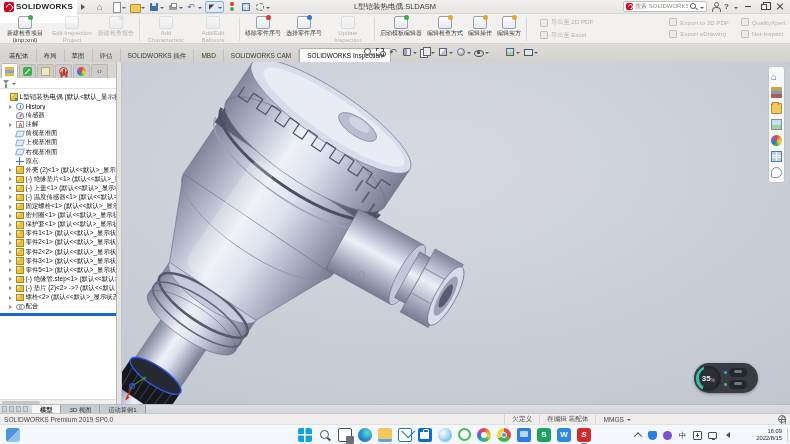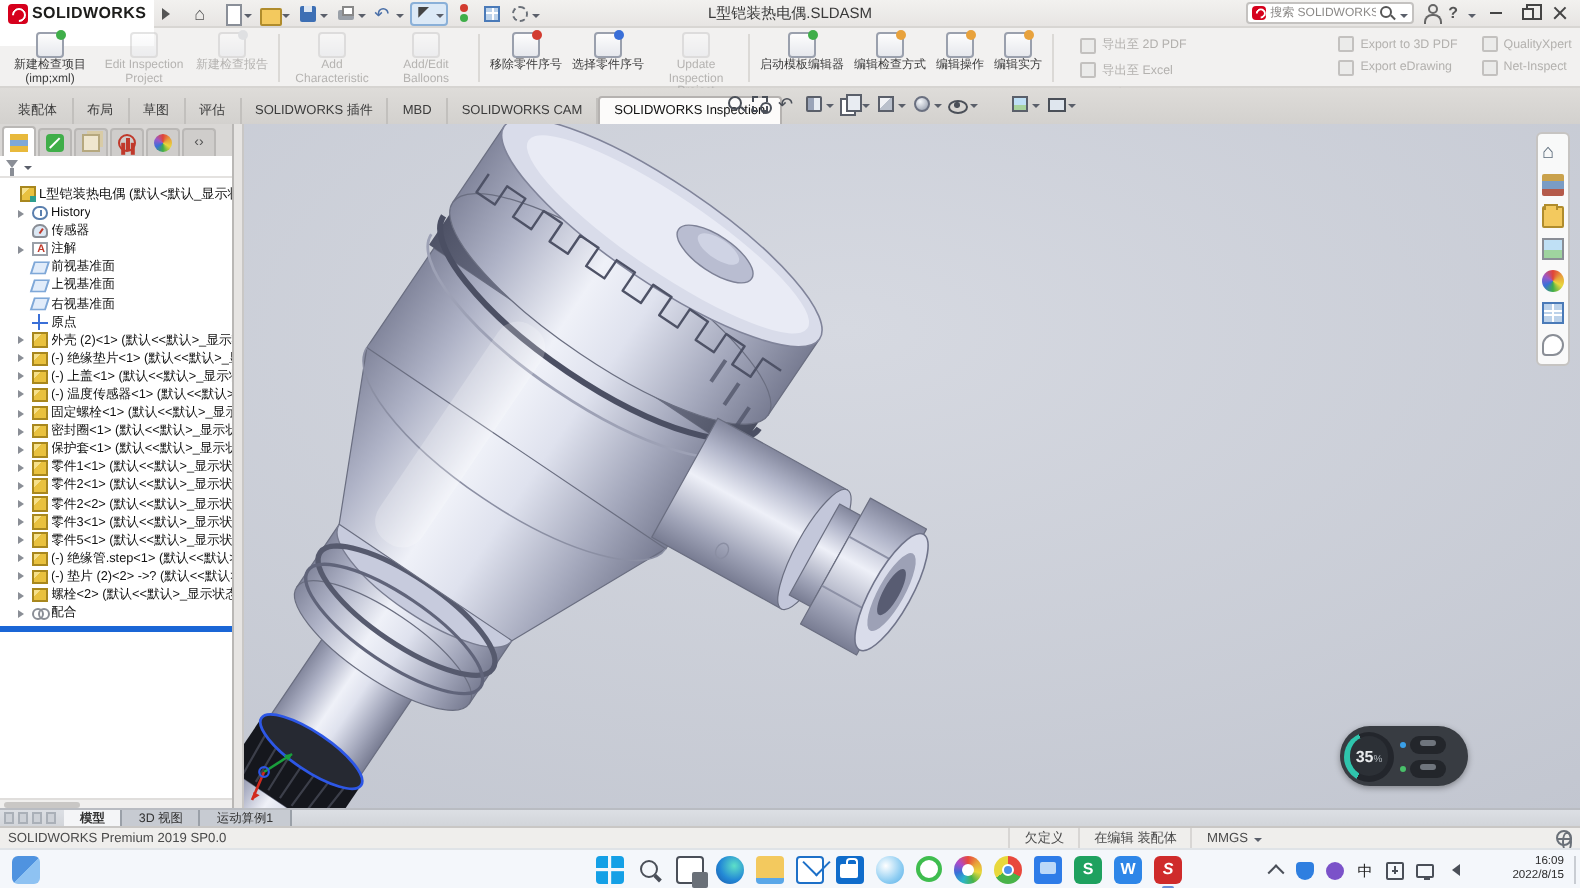--- a/index.html
+++ b/index.html
@@ -150,21 +150,21 @@
   .taskpane{position:absolute;top:4px;right:5px;width:17px;background:rgba(251,251,251,.95);border:1px solid #c6c4c2;border-radius:3px;display:flex;flex-direction:column;align-items:center;gap:5px;padding:4px 0}
   .tp-ic{width:11px;height:11px;position:relative}
   [data-icon="solidworks-resources"]::before{content:'⌂';font-size:10px;color:#5a6a7a;line-height:11px}
   [data-icon="design-library"]{background:linear-gradient(#caa24c 33%,#7a9cc4 33% 66%,#b45a4a 66%);border-radius:1px}
   [data-icon="file-explorer"]{background:#f3c95e;border:1px solid #b08c2c;border-radius:1px}
   [data-icon="file-explorer"]::before{content:'';position:absolute;left:0;top:-2px;width:5px;height:2px;background:#f3c95e;border:1px solid #b08c2c;border-bottom:none}
   [data-icon="view-palette"]{background:linear-gradient(#bfe0f5 55%,#9fd49f 55%);border:1px solid #8a8e96}
   [data-icon="appearances-scenes"]{border-radius:50%;background:conic-gradient(#e04438,#e8a23c,#e8d83c,#3fae49,#3a6fd8,#9b59c9,#e04438)}
   [data-icon="custom-properties"]{border:1px solid #4a7ab8;background:linear-gradient(#fff,#fff) 50% 0/1px 100% no-repeat,linear-gradient(#fff,#fff) 0 33%/100% 1px no-repeat,linear-gradient(#fff,#fff) 0 66%/100% 1px no-repeat,#bcd2ea}
   [data-icon="solidworks-forum"]{background:#fff;border:1px solid #8a8e96;border-radius:50% 50% 50% 2px}
-  .recorder{position:absolute;left:548px;top:301px;width:64px;height:30px;background:#383c42;border-radius:15px;display:flex;align-items:center;padding:2px;box-shadow:0 1px 3px rgba(0,0,0,.35)}
+  .recorder{position:absolute;left:572px;top:301px;width:64px;height:30px;background:#383c42;border-radius:15px;display:flex;align-items:center;padding:2px;box-shadow:0 1px 3px rgba(0,0,0,.35)}
   .rec-circle{width:25px;height:25px;border-radius:50%;background:conic-gradient(from 210deg,#2fc5ad 0 35%,#23262c 35% 100%);position:relative;display:flex;align-items:center;justify-content:center;flex:none}
   .rec-circle::before{content:'';position:absolute;inset:2.6px;border-radius:50%;background:#2c3036}
   .rec-val{position:relative;color:#e8eaec;font-size:8px;font-weight:bold}
   .rec-unit{position:relative;color:#aab0b6;font-size:5px;margin-top:3px}
   .rec-btns{display:flex;flex-direction:column;gap:3px;margin-left:3px}
   .rec-row{display:flex;align-items:center;gap:2px}
   .dot{width:3px;height:3px;border-radius:50%}
   .dot.blue{background:#3aa0e8}.dot.green{background:#49c06a}
   .rec-btn{width:18px;height:9px;background:#23262b;border-radius:5px;position:relative}
   .rec-btn::after{content:'';position:absolute;left:5px;top:2.6px;width:8px;height:3.4px;background:#6f757d;border-radius:2px}

